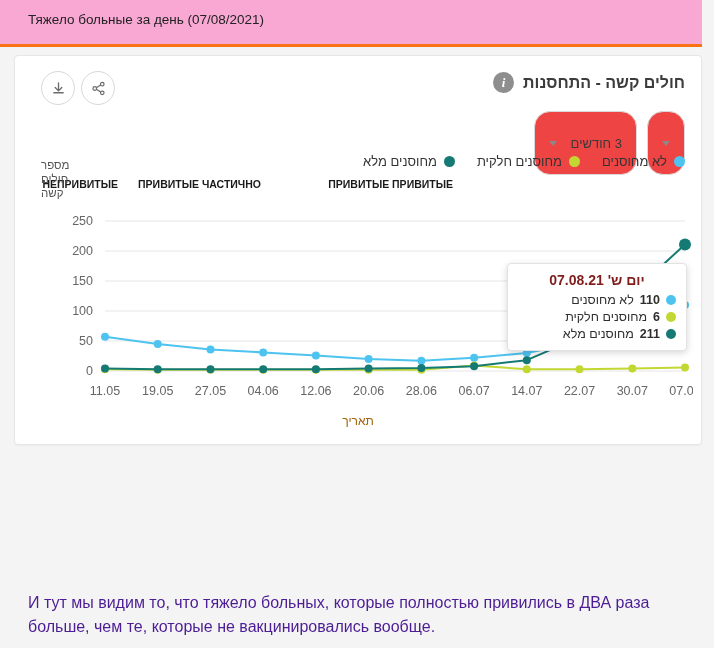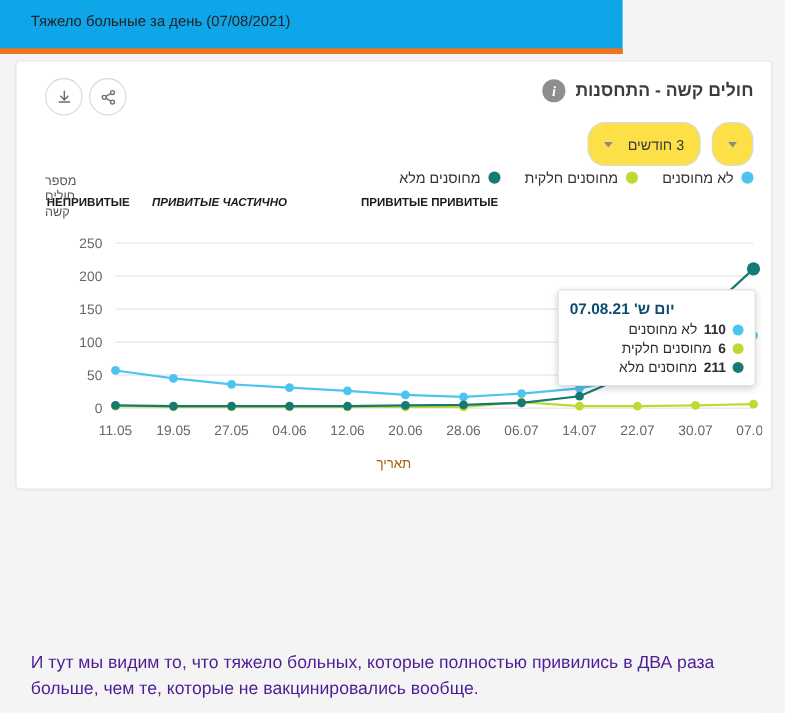--- a/index.html
+++ b/index.html
@@ -11,24 +11,24 @@
   #page {
     position: relative;
     width: 714px;
     height: 648px;
     background: #f4f4f4;
     overflow: hidden;
   }
   .top-title-bar {
     position: absolute;
     left: 0; top: 0;
-    width: 566px;
+    width: 702px;
     height: 44px;
-    background: #0ea5e9;
-    border-bottom: 5px solid #f97316;
+    background: #f9a8d4;
+    border-bottom: 3px solid #f97316;
   }
   .top-title-bar .title {
     position: absolute;
     left: 28px; top: 12px;
     font-size: 13.5px;
     color: #222222;
   }
   .card {
     position: absolute;
     left: 14px;
@@ -90,24 +90,24 @@
     top: 55px;
     display: flex;
     gap: 10px;
     direction: rtl;
   }
   .dropdown {
     display: flex;
     align-items: center;
     gap: 14px;
     height: 30px;
-    padding: 4px 14px;
+    padding: 16px 14px;
     border: 1px solid #d9d9d9;
     border-radius: 16px;
-    background: #fde047;
+    background: #ef4444;
     font-size: 13px;
     color: #3a3a3a;
     direction: rtl;
   }
   .dropdown .caret {
     width: 0; height: 0;
     border-left: 4.5px solid transparent;
     border-right: 4.5px solid transparent;
     border-top: 5px solid #8a8a8a;
   }
@@ -137,21 +137,21 @@
   }
   .legend-ru {
     position: absolute;
     top: 122px;
     font-size: 10.5px;
     font-weight: bold;
     color: #1a1a1a;
     white-space: nowrap;
   }
   #ru-full { right: 248px; }
-  #ru-part { right: 440px; font-style: italic; }
+  #ru-part { right: 440px; }
   #ru-none { right: 583px; }
 
   
   .y-title {
     position: absolute;
     left: 26px;
     top: 102px;
     width: 46px;
     text-align: left;
     font-size: 11.5px;
@@ -184,23 +184,23 @@
     background: #ffffff;
     border: 1px solid #e2e2e2;
     border-radius: 4px;
     box-shadow: 0 2px 7px rgba(0,0,0,0.16);
     padding: 8px 10px 9px 10px;
     direction: rtl;
   }
   .tooltip .tt-title {
     font-size: 14px;
     font-weight: bold;
-    color: #0c4a6e;
+    color: #7f1d1d;
     margin-bottom: 5px;
-    text-align: left;
+    text-align: center;
   }
   .tt-row {
     display: flex;
     align-items: center;
     gap: 6px;
     font-size: 12.5px;
     color: #2f2f2f;
     margin-top: 3px;
     direction: rtl;
   }

